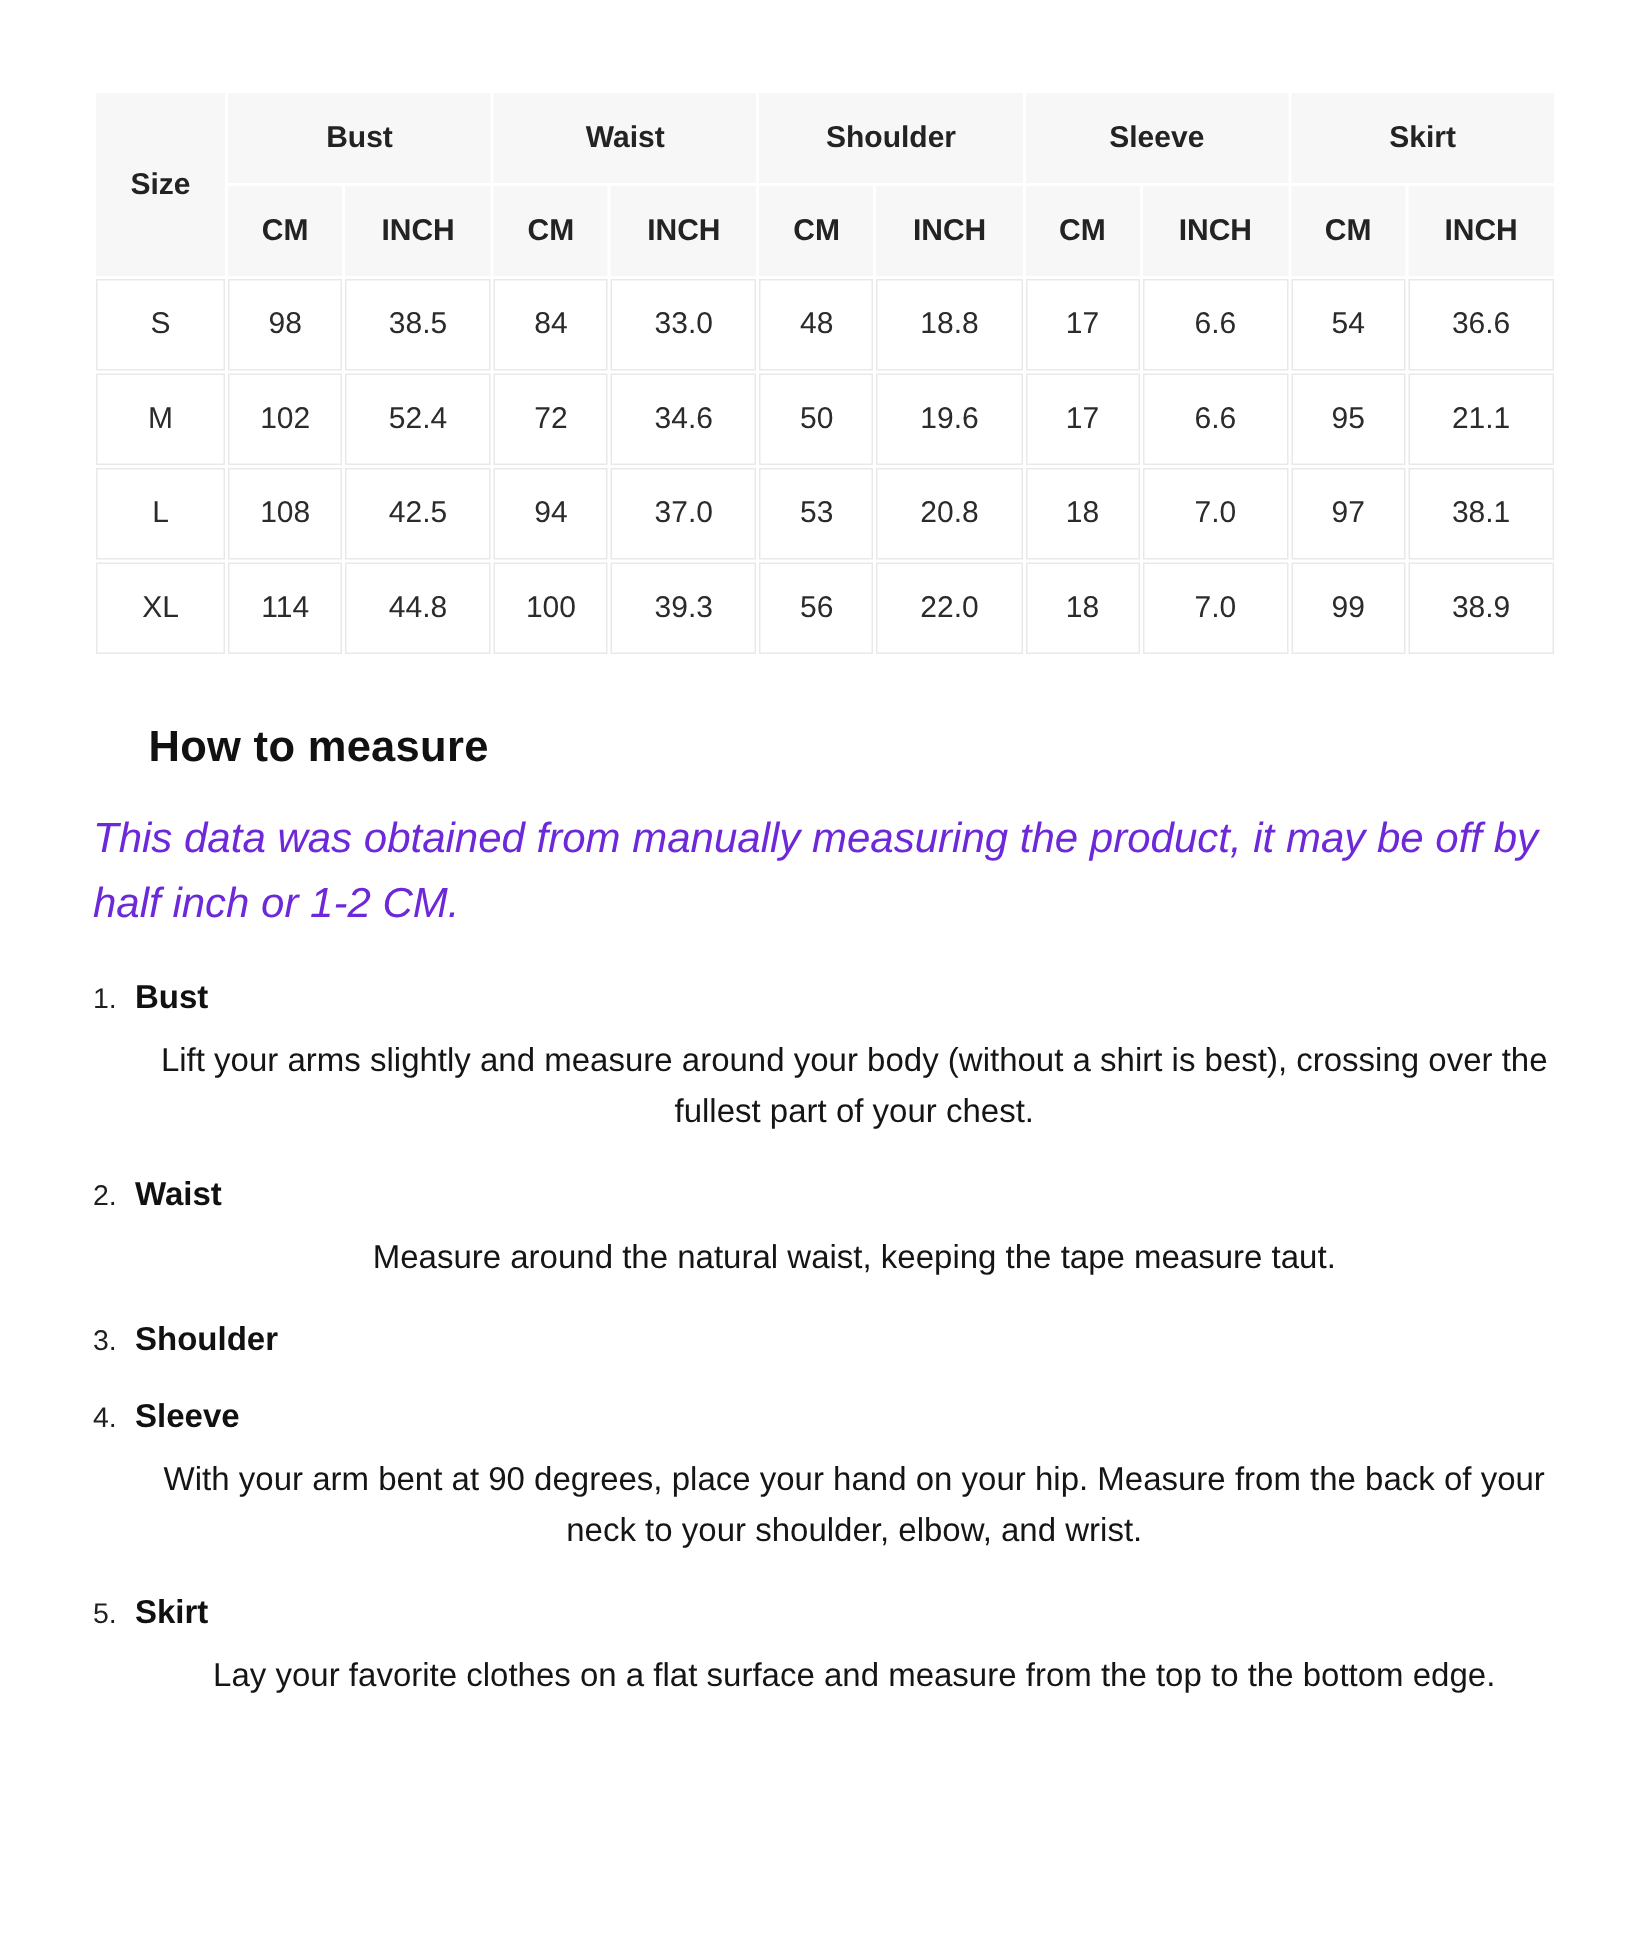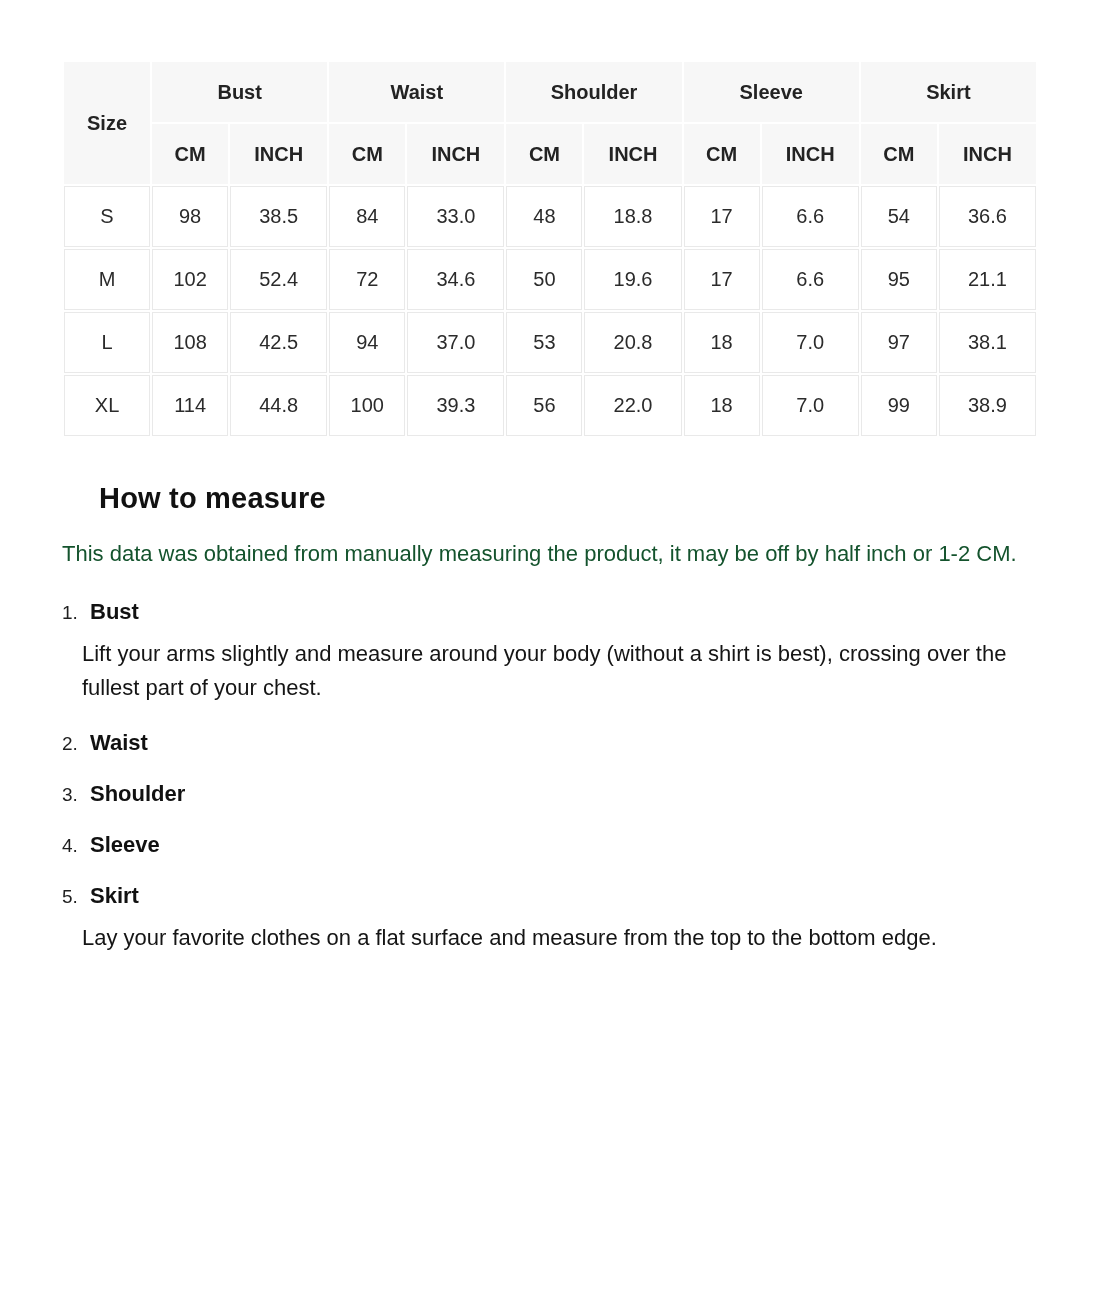--- a/index.html
+++ b/index.html
@@ -47,23 +47,24 @@
   h2.howto-title {
     margin-top: 44px;
     margin-bottom: 22px;
     font-size: 29px;
     font-weight: 700;
     color: #111111;
     letter-spacing: 0.2px;
     margin-left: 37px;
   }
   p.intro {
-    font-size: 22px;
+    font-size: 28px;
     line-height: 1.55;
-    color: #14532d;
+    color: #6d28d9;
+    font-style: italic;
   }
   ol.steps {
     list-style: none;
     margin-top: 28px;
   }
   ol.steps li {
     margin-bottom: 25px;
   }
   .step-head {
     display: flex;
@@ -76,24 +77,25 @@
     font-size: 19px;
     font-weight: 400;
     color: #1f1f1f;
   }
   .step-term {
     font-size: 22px;
     font-weight: 700;
     color: #111111;
   }
   .step-desc {
-    margin-left: 20px;
+    margin-left: 39px;
     font-size: 22px;
     line-height: 1.55;
     color: #151515;
+    text-align: center;
   }
 </style>
 </head>
 <body>
 
 <div class="container">
 
   <table class="size-chart">
     <colgroup>
       <col style="width:86px">
@@ -196,32 +198,34 @@
       <span class="step-num">1.</span>
       <span class="step-term">Bust</span>
     </div>
     <p class="step-desc">Lift your arms slightly and measure around your body (without a shirt is best), crossing over the fullest part of your chest.</p>
   </li>
       <li>
     <div class="step-head">
       <span class="step-num">2.</span>
       <span class="step-term">Waist</span>
     </div>
+    <p class="step-desc">Measure around the natural waist, keeping the tape measure taut.</p>
   </li>
       <li>
     <div class="step-head">
       <span class="step-num">3.</span>
       <span class="step-term">Shoulder</span>
     </div>
   </li>
       <li>
     <div class="step-head">
       <span class="step-num">4.</span>
       <span class="step-term">Sleeve</span>
     </div>
+    <p class="step-desc">With your arm bent at 90 degrees, place your hand on your hip. Measure from the back of your neck to your shoulder, elbow, and wrist.</p>
   </li>
       <li>
     <div class="step-head">
       <span class="step-num">5.</span>
       <span class="step-term">Skirt</span>
     </div>
     <p class="step-desc">Lay your favorite clothes on a flat surface and measure from the top to the bottom edge.</p>
   </li>
     </ol>
 

